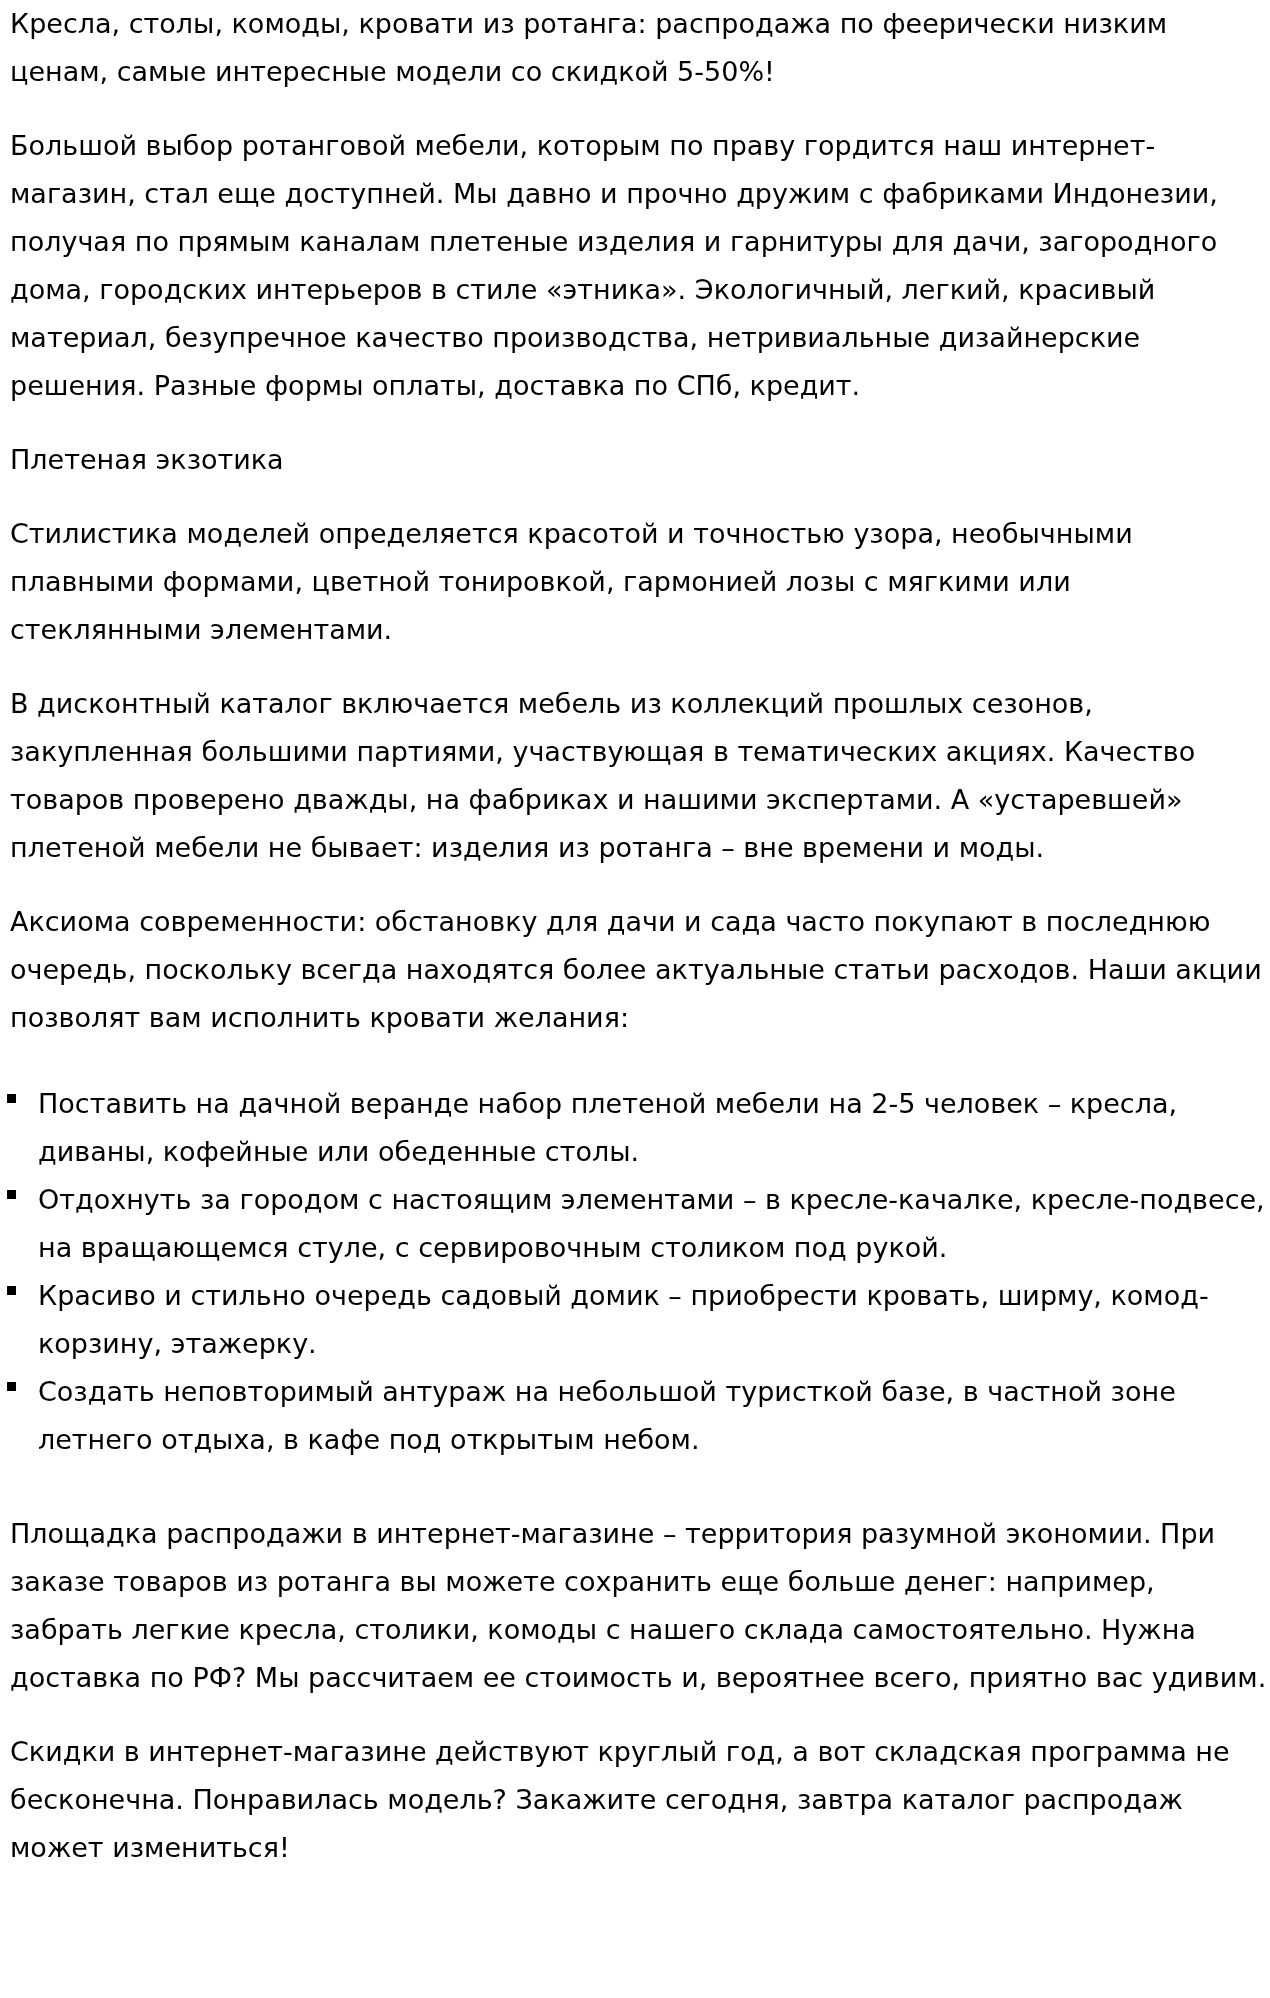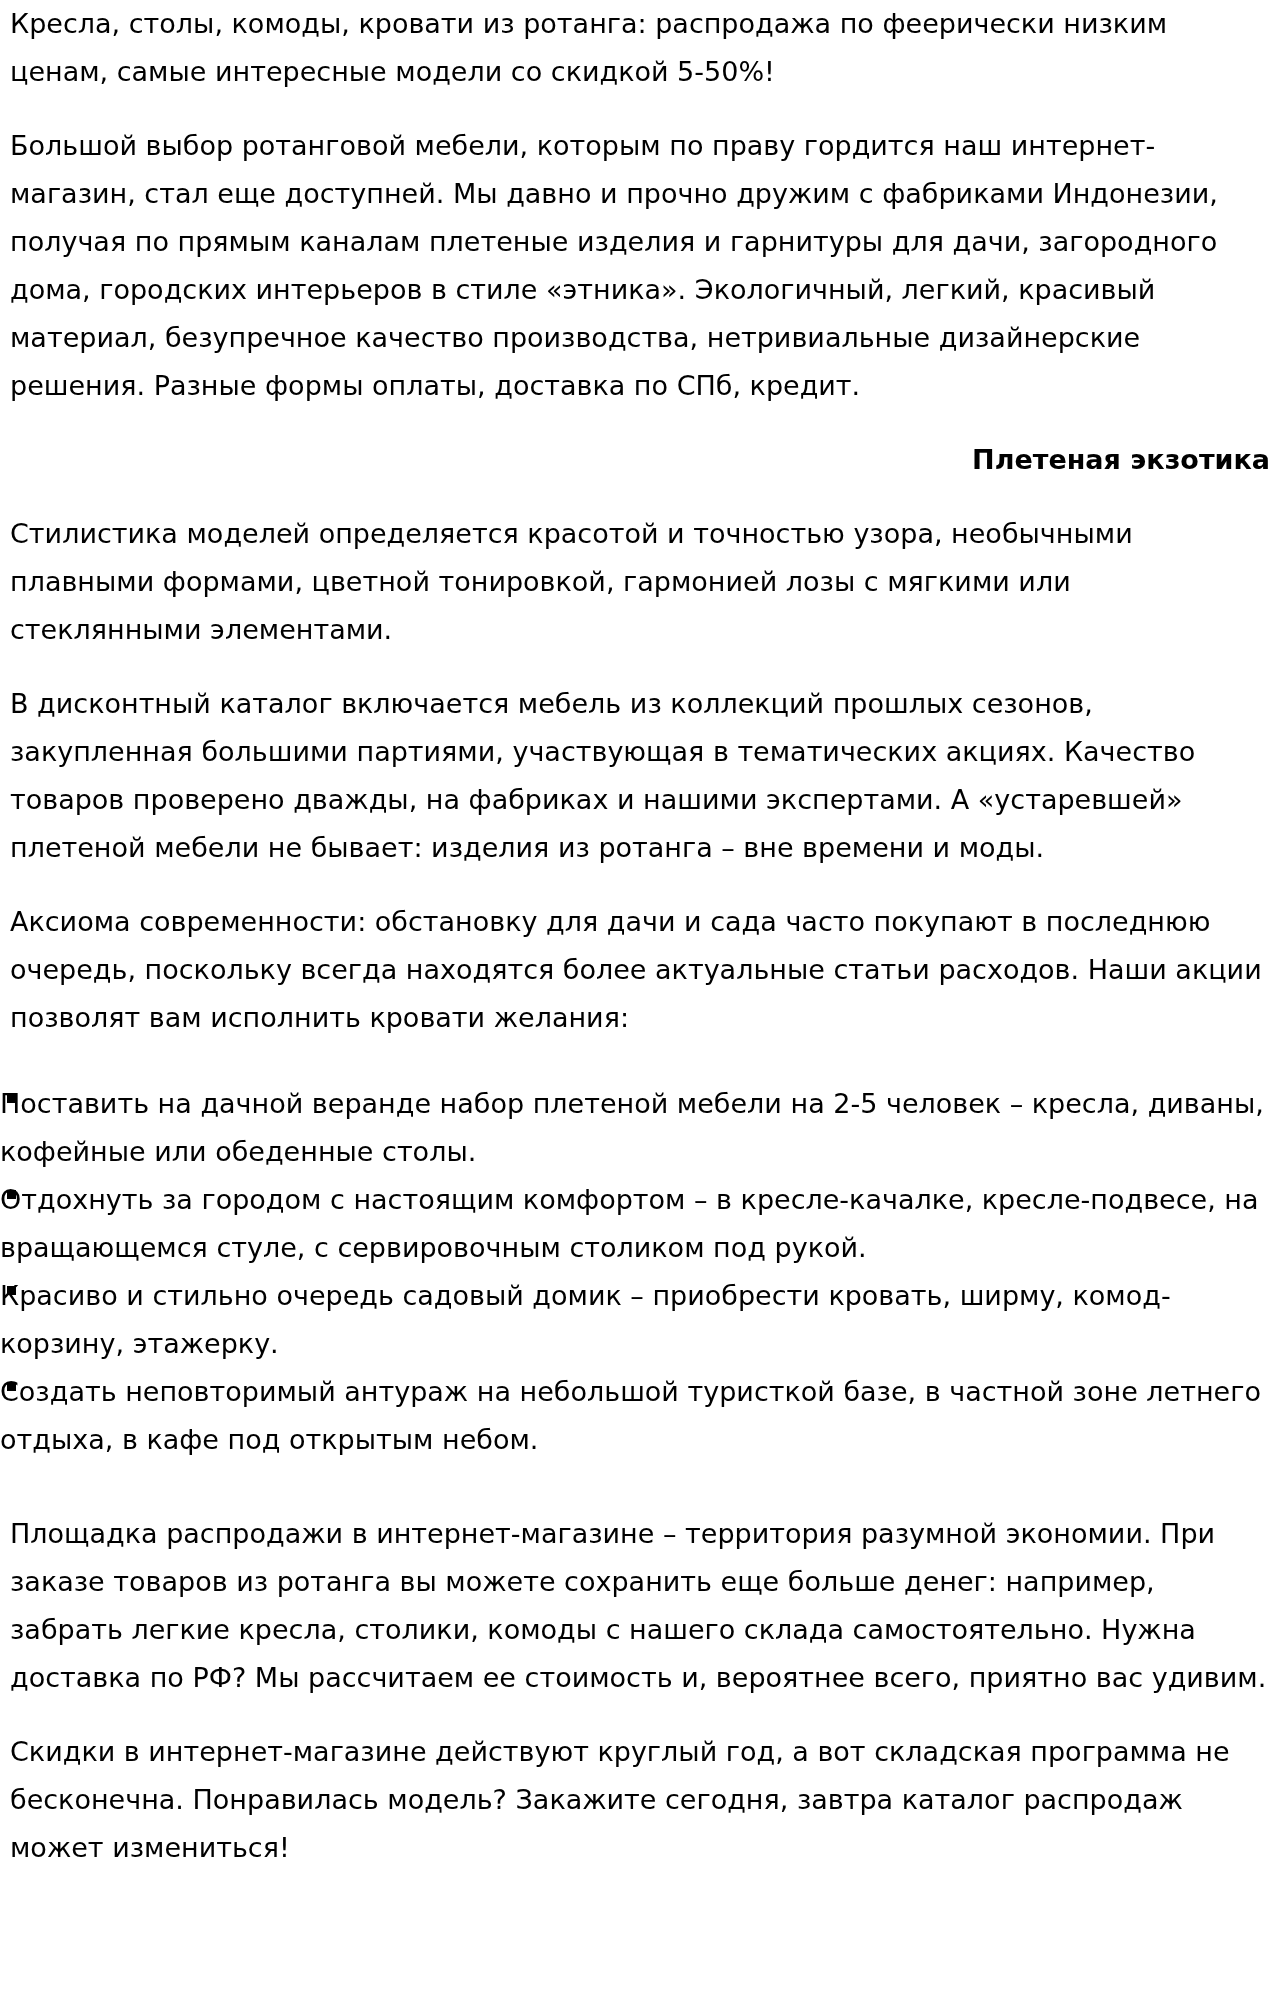--- a/index.html
+++ b/index.html
@@ -10,28 +10,29 @@
   body {
     width: 1270px;
     color: #000000;
     font-family: "DejaVu Sans", sans-serif;
     font-size: 27px;
     line-height: 48px;
     -webkit-font-smoothing: antialiased;
   }
   main { display: block; }
   p { margin: 0 0 26px 10px; }
-  p.heading { font-weight: bold; text-align: right; }
+  p.heading { font-weight: normal; }
   ul.square-list {
     list-style: none;
     margin: 38px 0 46px 0;
     padding: 0;
   }
   ul.square-list li {
     position: relative;
+    padding-left: 38px;
   }
   ul.square-list li::before {
     content: "";
     position: absolute;
     left: 7px;
     top: 14px;
     width: 9px;
     height: 9px;
     background: #000000;
   }
@@ -49,21 +50,21 @@
 
   <p>Стилистика моделей определяется красотой и точностью узора, необычными плавными формами, цветной тонировкой, гармонией лозы с мягкими или стеклянными элементами.</p>
 
   <p>В дисконтный каталог включается мебель из коллекций прошлых сезонов, закупленная большими партиями, участвующая в тематических акциях. Качество товаров проверено дважды, на фабриках и нашими экспертами. А «устаревшей» плетеной мебели не бывает: изделия из ротанга – вне времени и моды.</p>
 
 
   <p>Аксиома современности: обстановку для дачи и сада часто покупают в последнюю очередь, поскольку всегда находятся более актуальные статьи расходов. Наши акции позволят вам исполнить кровати желания:</p>
 
   <ul class="square-list">
     <li>Поставить на дачной веранде набор плетеной мебели на 2-5 человек – кресла, диваны, кофейные или обеденные столы.</li>
-    <li>Отдохнуть за городом с настоящим комфортом – в кресле-качалке, кресле-подвесе, на вращающемся стуле, с сервировочным столиком под рукой.</li>
+    <li>Отдохнуть за городом с настоящим элементами – в кресле-качалке, кресле-подвесе, на вращающемся стуле, с сервировочным столиком под рукой.</li>
     <li>Красиво и стильно очередь садовый домик – приобрести кровать, ширму, комод-корзину, этажерку.</li>
     <li>Создать неповторимый антураж на небольшой туристкой базе, в частной зоне летнего отдыха, в кафе под открытым небом.</li>
   </ul>
 
   <p>Площадка распродажи в интернет-магазине – территория разумной экономии. При заказе товаров из ротанга вы можете сохранить еще больше денег: например, забрать легкие кресла, столики, комоды с нашего склада самостоятельно. Нужна доставка по РФ? Мы рассчитаем ее стоимость и, вероятнее всего, приятно вас удивим.</p>
 
   <p>Скидки в интернет-магазине действуют круглый год, а вот складская программа не бесконечна. Понравилась модель? Закажите сегодня, завтра каталог распродаж может измениться!</p>
 
 </main>
 

